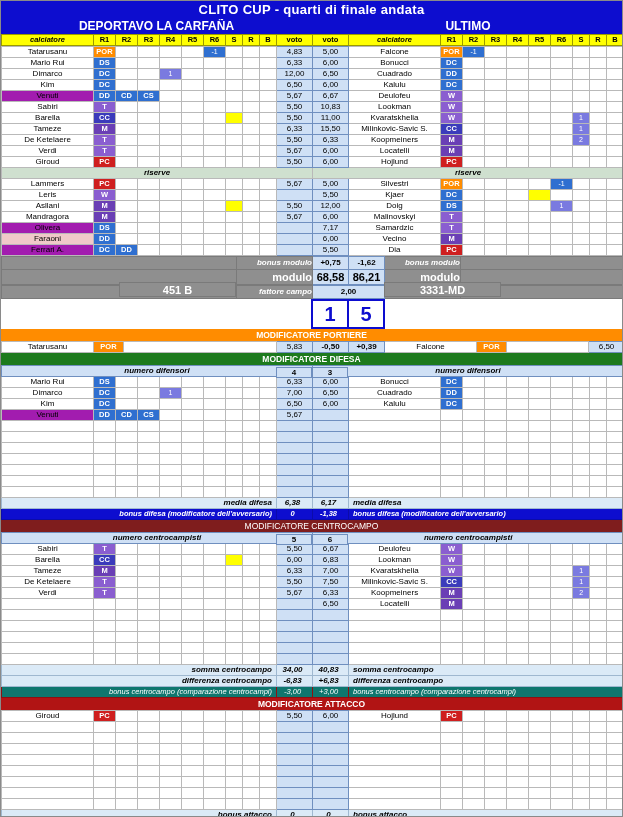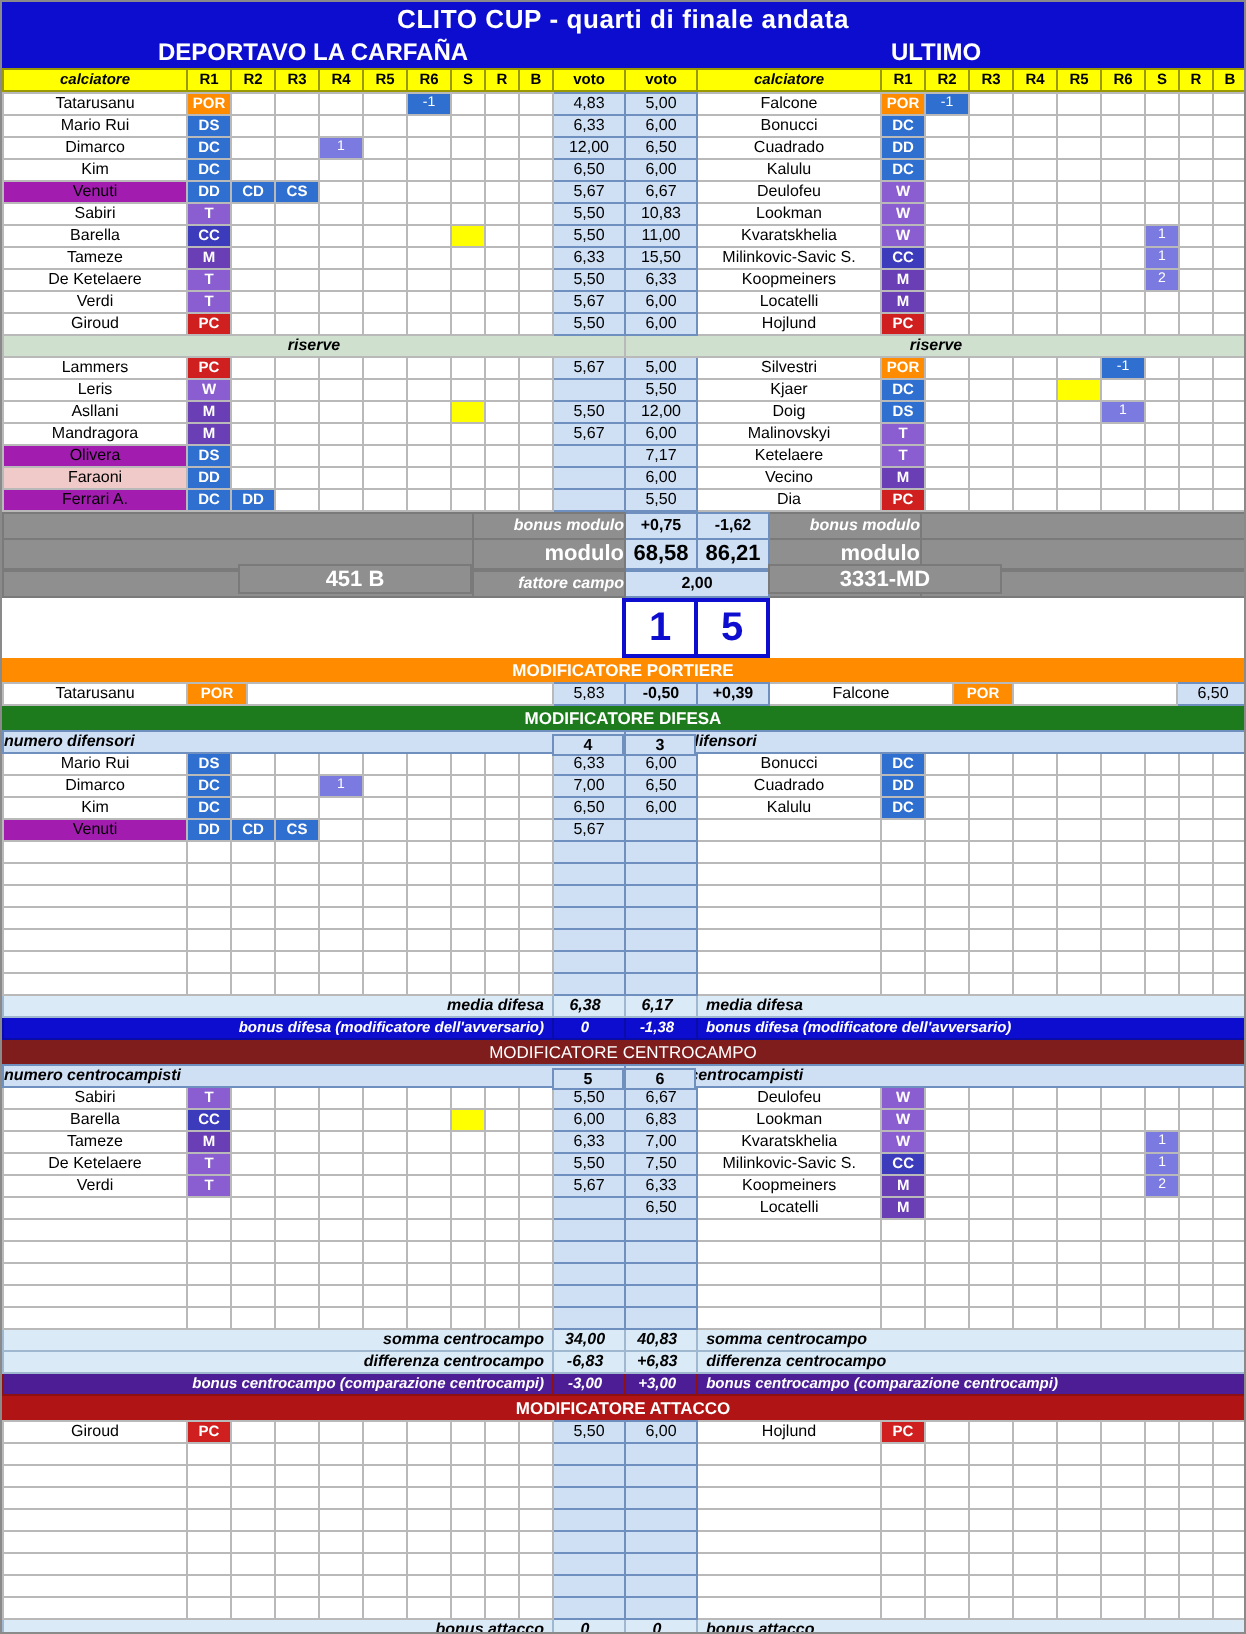--- a/index.html
+++ b/index.html
@@ -31,28 +31,28 @@
   .pinkrow{background:#f0c9c9;}
   .graystrip{background:#8f8f8f;color:#ffffff;font-weight:bold;text-align:right;font-style:italic;font-size:8px;border:1px solid #7a7a7a;}
   .graystrip.big{font-size:11px;font-style:normal;}
   .bluebox{background:#cfe0f5;border:1px solid #6f8fbf;text-align:center;font-weight:bold;font-size:8px;}
   .bluebox.big{font-size:11px;}
   .scorebox{background:#ffffff;border:2px solid #0d0dcf;color:#0d0dcf;font-weight:bold;font-size:20px;text-align:center;}
   .sec-orange{background:#ff8c00;color:#ffffff;font-weight:bold;font-size:8.5px;text-align:center;height:12px;line-height:12px;}
   .sec-green{background:#1d7a1d;color:#ffffff;font-weight:bold;font-size:8.5px;text-align:center;height:12px;line-height:12px;}
   .sec-blue{background:#7f1d1d;color:#ffffff;font-weight:normal;font-size:8.5px;text-align:center;height:12px;line-height:12px;}
   .sec-red{background:#b11414;color:#ffffff;font-weight:bold;font-size:8.5px;text-align:center;height:12px;line-height:12px;}
-  .subhdr{background:#cfe0f5;font-weight:bold;font-style:italic;text-align:left;border:1px solid #6f8fbf;font-size:8px;}
+  .subhdr{background:#cfe0f5;font-weight:bold;font-style:italic;text-align:center;border:1px solid #6f8fbf;font-size:8px;}
   .totrow{background:#dbeaf7;font-weight:bold;font-style:italic;text-align:right;border:1px solid #9fb8d0;font-size:8px;padding-right:4px;}
   .totrow.c{text-align:center;}
   .totrow.l{text-align:left;padding-left:4px;}
   .bonusrow{background:#0d0dcf;color:#ffffff;font-weight:bold;font-style:italic;font-size:7.5px;text-align:right;padding-right:4px;border:1px solid #0b0baa;}
   .bonusrow.l{text-align:left;padding-left:4px;}
   .bonusrow.c{text-align:center;}
-  .bonusred{background:#4c1d95;color:#ffffff;font-weight:bold;font-style:italic;font-size:7.5px;text-align:right;padding-right:4px;border:1px solid #8e1010;}
+  .bonusred{background:#0f766e;color:#ffffff;font-weight:normal;font-style:italic;font-size:7.5px;text-align:right;padding-right:4px;border:1px solid #8e1010;}
   .bonusred.l{text-align:left;padding-left:4px;}
   .bonusred.c{text-align:center;}
   .blank{border:1px solid #b9b9b9;background:#ffffff;}
   .b{font-weight:bold;}
   .grayblank{background:#8f8f8f;border:1px solid #7a7a7a;}
 </style>
 </head>
 <body>
 
 <div id="page">
@@ -518,21 +518,21 @@
           <td class="blank"></td>
           <td class="blank"></td>
           <td class="blank"></td>
           <td class="blank"></td>
           <td class="blank"></td>
           <td class="blank"></td>
           <td class="blank"></td>
           <td class="blank"></td>
           <td class="voto"></td>
           <td class="voto">7,17</td>
-          <td class="nm">Ketelaere</td>
+          <td class="nm">Samardzic</td>
           <td class="role T">T</td>
           <td class="blank"></td>
           <td class="blank"></td>
           <td class="blank"></td>
           <td class="blank"></td>
           <td class="blank"></td>
           <td class="blank"></td>
           <td class="blank"></td>
           <td class="blank"></td>
         </tr>

